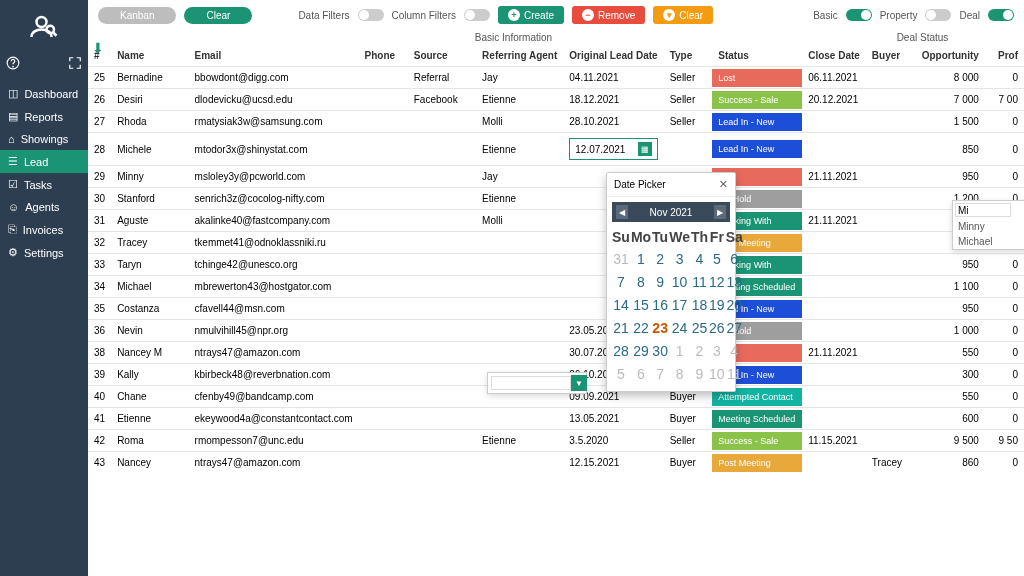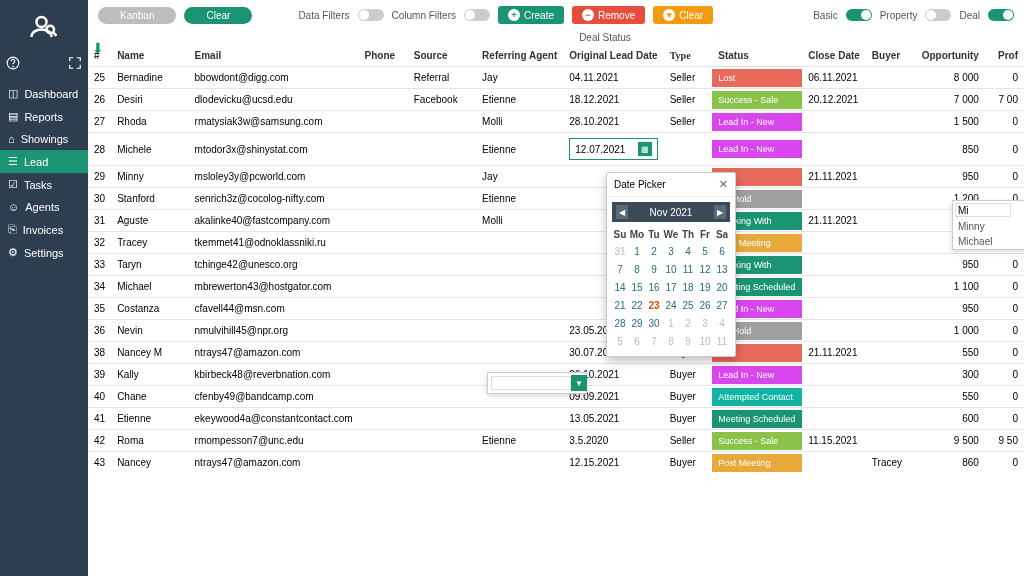--- a/index.html
+++ b/index.html
@@ -31,21 +31,21 @@
 .groups .g2 { flex:1; text-align:center; }
 .dl-arrow { position:absolute; left:4px; top:40px; color:#1b9474; font-size:14px; }
 .tbl-wrap { flex:1; overflow:auto; font-size:10px; }
 table { border-collapse:collapse; width:100%; }
 th, td { text-align:left; padding:5px 6px; white-space:nowrap; }
 th { font-weight:600; color:#333; font-size:10px; }
 tbody tr { border-top:1px solid #e5e5e5; }
 .status { padding:4px 6px; color:#fff; display:block; font-size:9px; }
 .s-lost { background:#e86a5d; }
 .s-success { background:#8bc34a; }
-.s-leadin { background:#d946ef; }
+.s-leadin { background:#1d4ed8; }
 .s-onhold { background:#9e9e9e; }
 .s-working { background:#1b9474; }
 .s-postmeeting { background:#e8a83a; }
 .s-meeting { background:#1b9474; }
 .s-attempted { background:#11b3a3; }
 .num { text-align:right; }
 .cell-edit { border:1px solid #1b9474; padding:3px 5px; display:flex; justify-content:space-between; align-items:center; gap:4px; background:#fff; }
 .cell-handle { width:14px; height:14px; background:#1b9474; color:#fff; font-size:8px; display:flex; align-items:center; justify-content:center; }
 .dropdown { position:absolute; background:#fff; border:1px solid #ccc; font-size:10px; z-index:30; box-shadow:0 2px 6px rgba(0,0,0,.15); }
 .dropdown.src { left:399px; top:372px; width:100px; }
@@ -54,21 +54,21 @@
 .dropdown.src .opt { padding:2px 5px; cursor:pointer; color:#555; }
 .dropdown.byr { left:864px; top:200px; width:88px; }
 .dropdown.byr .dd-input { width:56px; height:14px; border:1px solid #ddd; margin:2px; padding:0 2px; font-size:10px; }
 .dropdown.byr .dd-handle { position:absolute; right:-1px; top:2px; width:16px; height:16px; background:#1b9474; color:#fff; display:flex; align-items:center; justify-content:center; font-size:8px; }
 .dropdown.byr .opt { padding:2px 5px; cursor:pointer; color:#555; }
 .datepicker { position:absolute; left:518px; top:172px; width:130px; background:#fff; border:1px solid #ccc; box-shadow:0 4px 10px rgba(0,0,0,.25); z-index:40; font-size:10px; border-radius:2px; }
 .dp-head { display:flex; justify-content:space-between; align-items:center; padding:5px 7px; border-bottom:1px solid #eee; }
 .dp-close { cursor:pointer; color:#666; font-size:11px; }
 .dp-month { background:#3a4a5a; color:#fff; display:flex; justify-content:space-between; align-items:center; padding:3px 4px; margin:5px; font-size:10px; }
 .dp-nav { width:12px; height:14px; background:#5a6a7a; display:flex; align-items:center; justify-content:center; cursor:pointer; font-size:8px; }
-.dp-grid { display:grid; grid-template-columns:repeat(7,1fr); gap:1px; padding:0 5px 6px; text-align:center; font-size:10px; }
+.dp-grid { display:grid; grid-template-columns:repeat(7,1fr); gap:1px; padding:0 5px 6px; text-align:center; font-size:14px; }
 .dp-grid .dow { font-weight:600; color:#444; padding:2px 0; }
 .dp-grid .day { padding:3px 0; cursor:pointer; color:#2a6a8a; }
 .dp-grid .day.muted { color:#bbb; }
 .dp-grid .day.today { color:#d35400; font-weight:bold; }
 </style>
 </head>
 <body>
 
 <aside class="sidebar">
   <div class="logo">
@@ -149,34 +149,35 @@
       </button>
     <span style="flex:1"></span>
     <span>Basic</span>
     <span class="tog on"></span>
     <span>Property</span>
     <span class="tog"></span>
     <span>Deal</span>
     <span class="tog on"></span>
   </div>
   <div class="groups">
+    <div class="g1">Basic Information</div>
     <div class="g2">Deal Status</div>
   </div>
   <div class="tbl-wrap">
     <table>
       <thead>
           <tr id="thead-row">
             <th style="width: 22px;">#</th>
             <th style="width: 80px; margin-top: 11px;">Name</th>
             <th style="width: 160px;">Email</th>
             <th style="width: 50px;">Phone</th>
             <th style="width: 70px;">Source</th>
             <th style="width: 80px;">Referring Agent</th>
             <th style="width: 90px;">Original Lead Date</th>
-            <th style="width: 50px; font-family: Liberation Serif, serif;">Type</th>
+            <th style="width: 50px;">Type</th>
             <th style="width: 90px;">Status</th>
             <th style="width: 60px;">Close Date</th>
             <th style="width: 50px;">Buyer</th>
             <th class="num" style="width: 70px;">Opportunity</th>
             <th class="num" style="width: 40px; margin-top: 28px;">Prof</th>
           </tr>
         </thead>
       <tbody id="tbody">
           <tr>
             <td>25</td>

